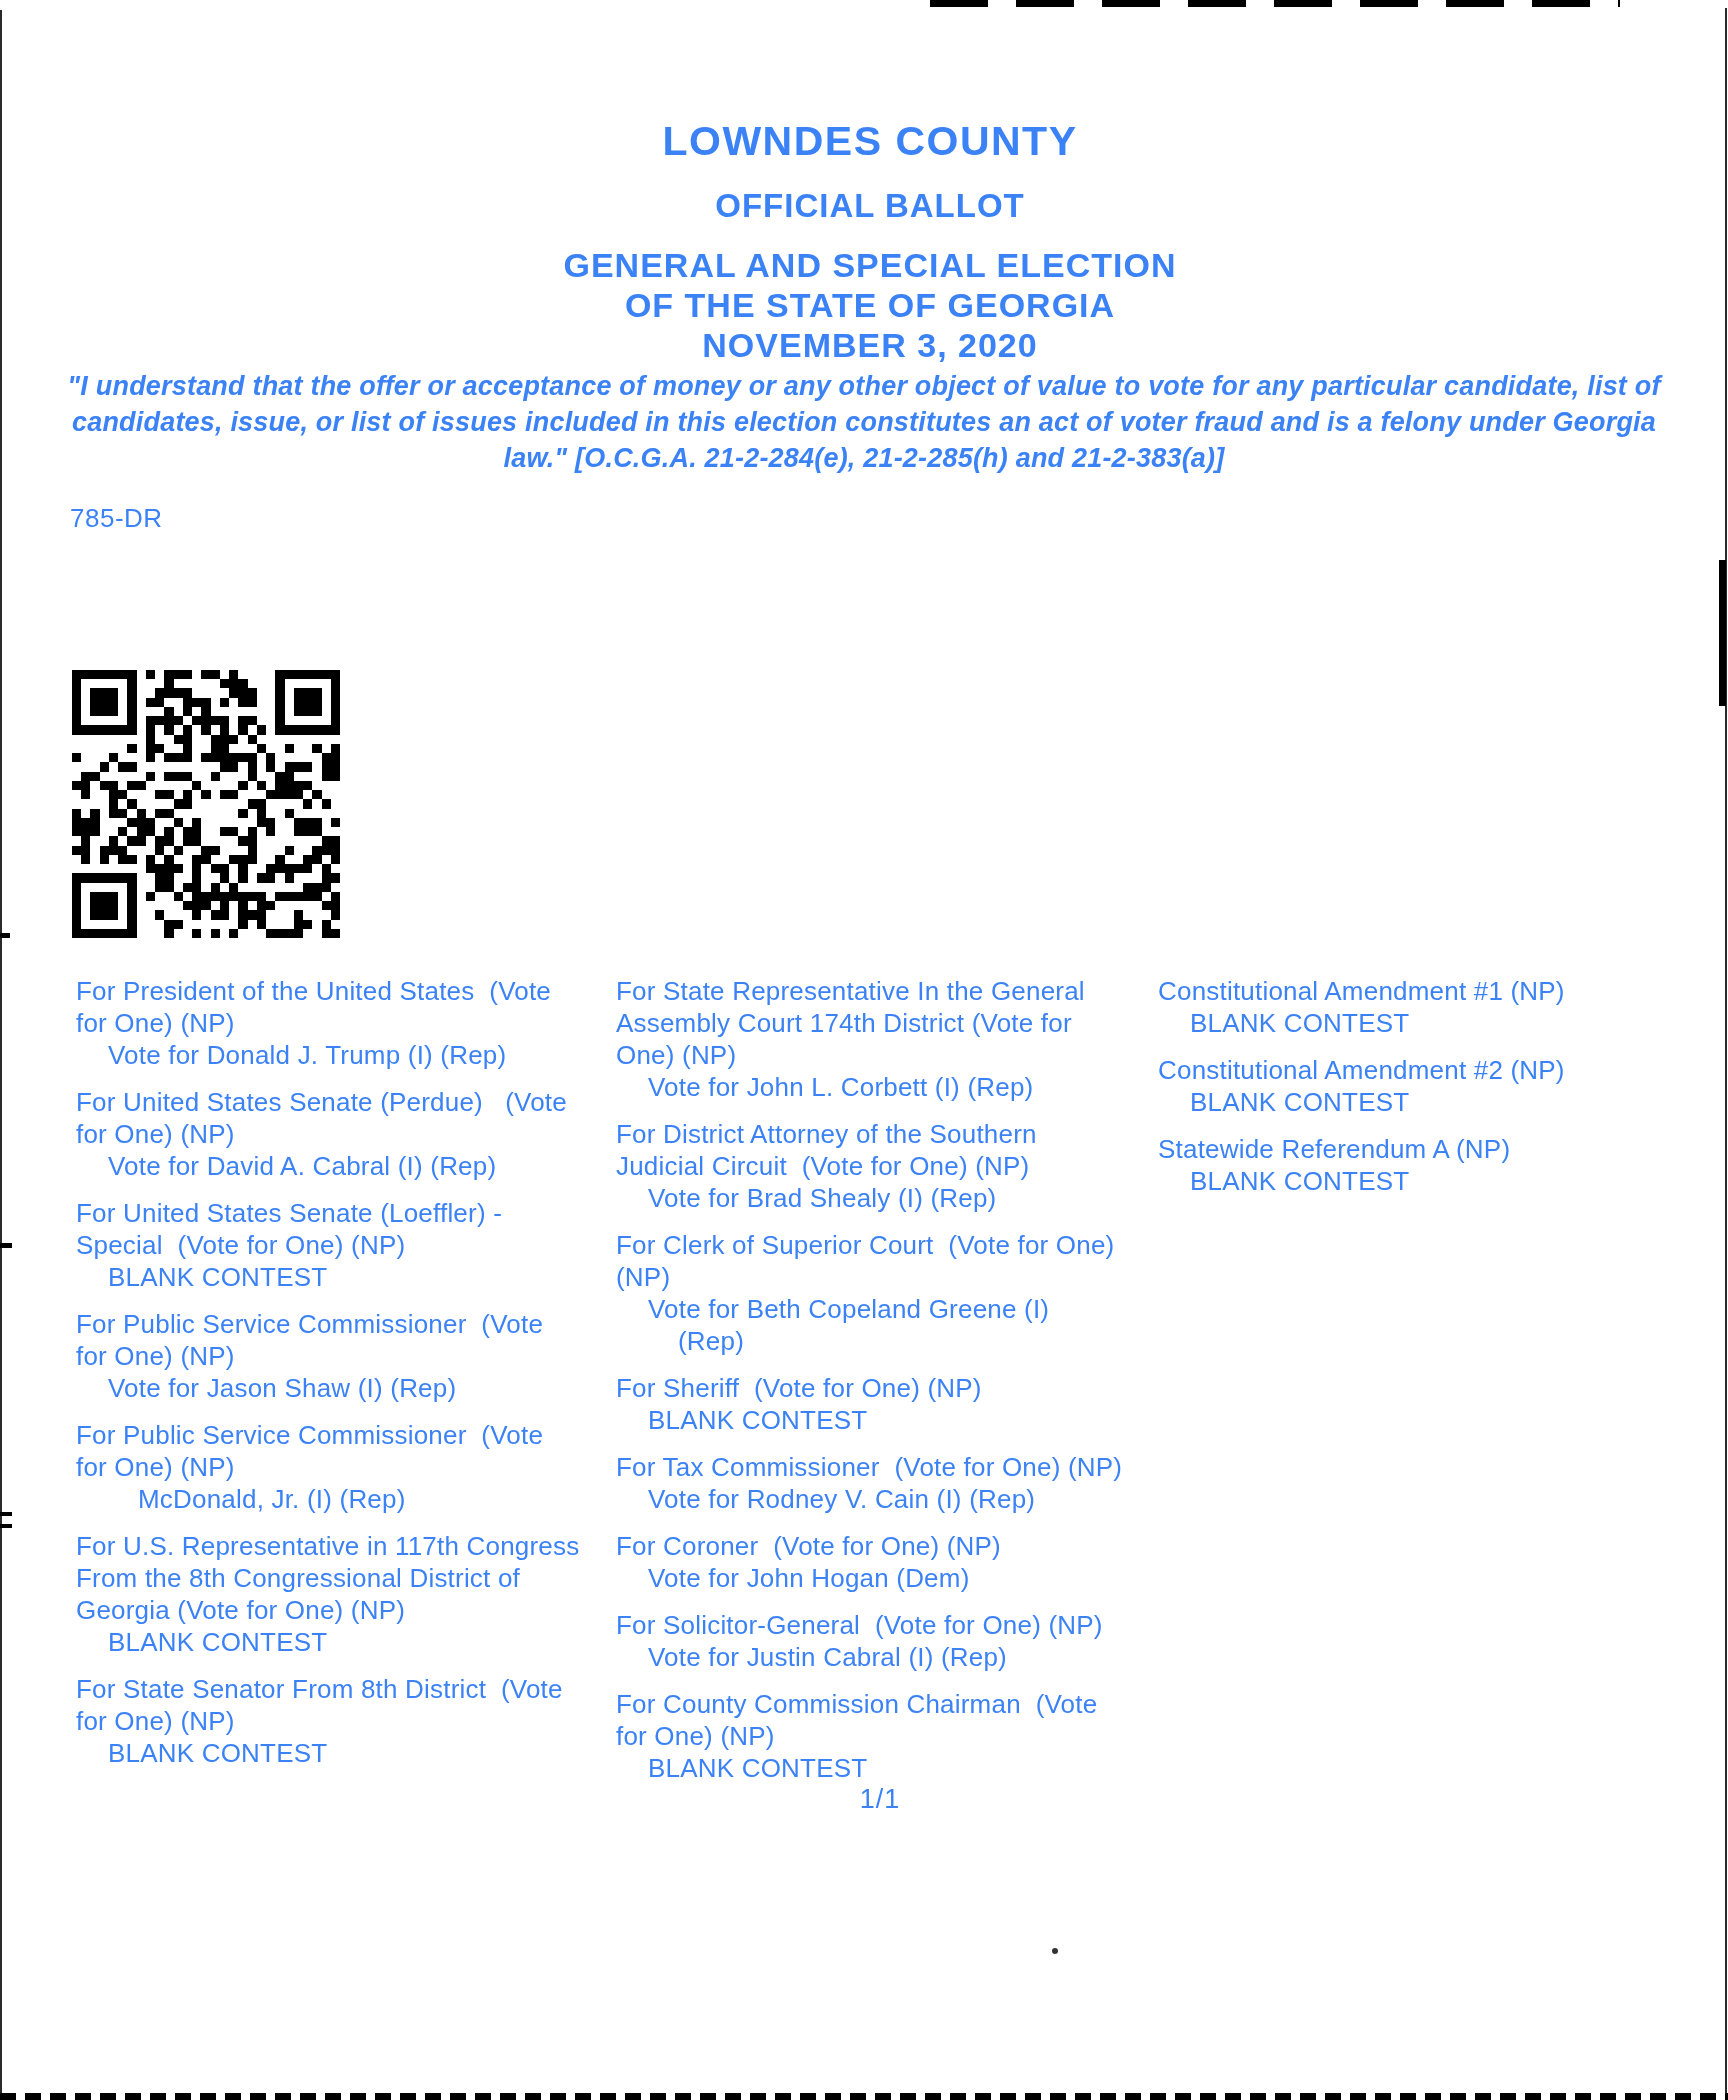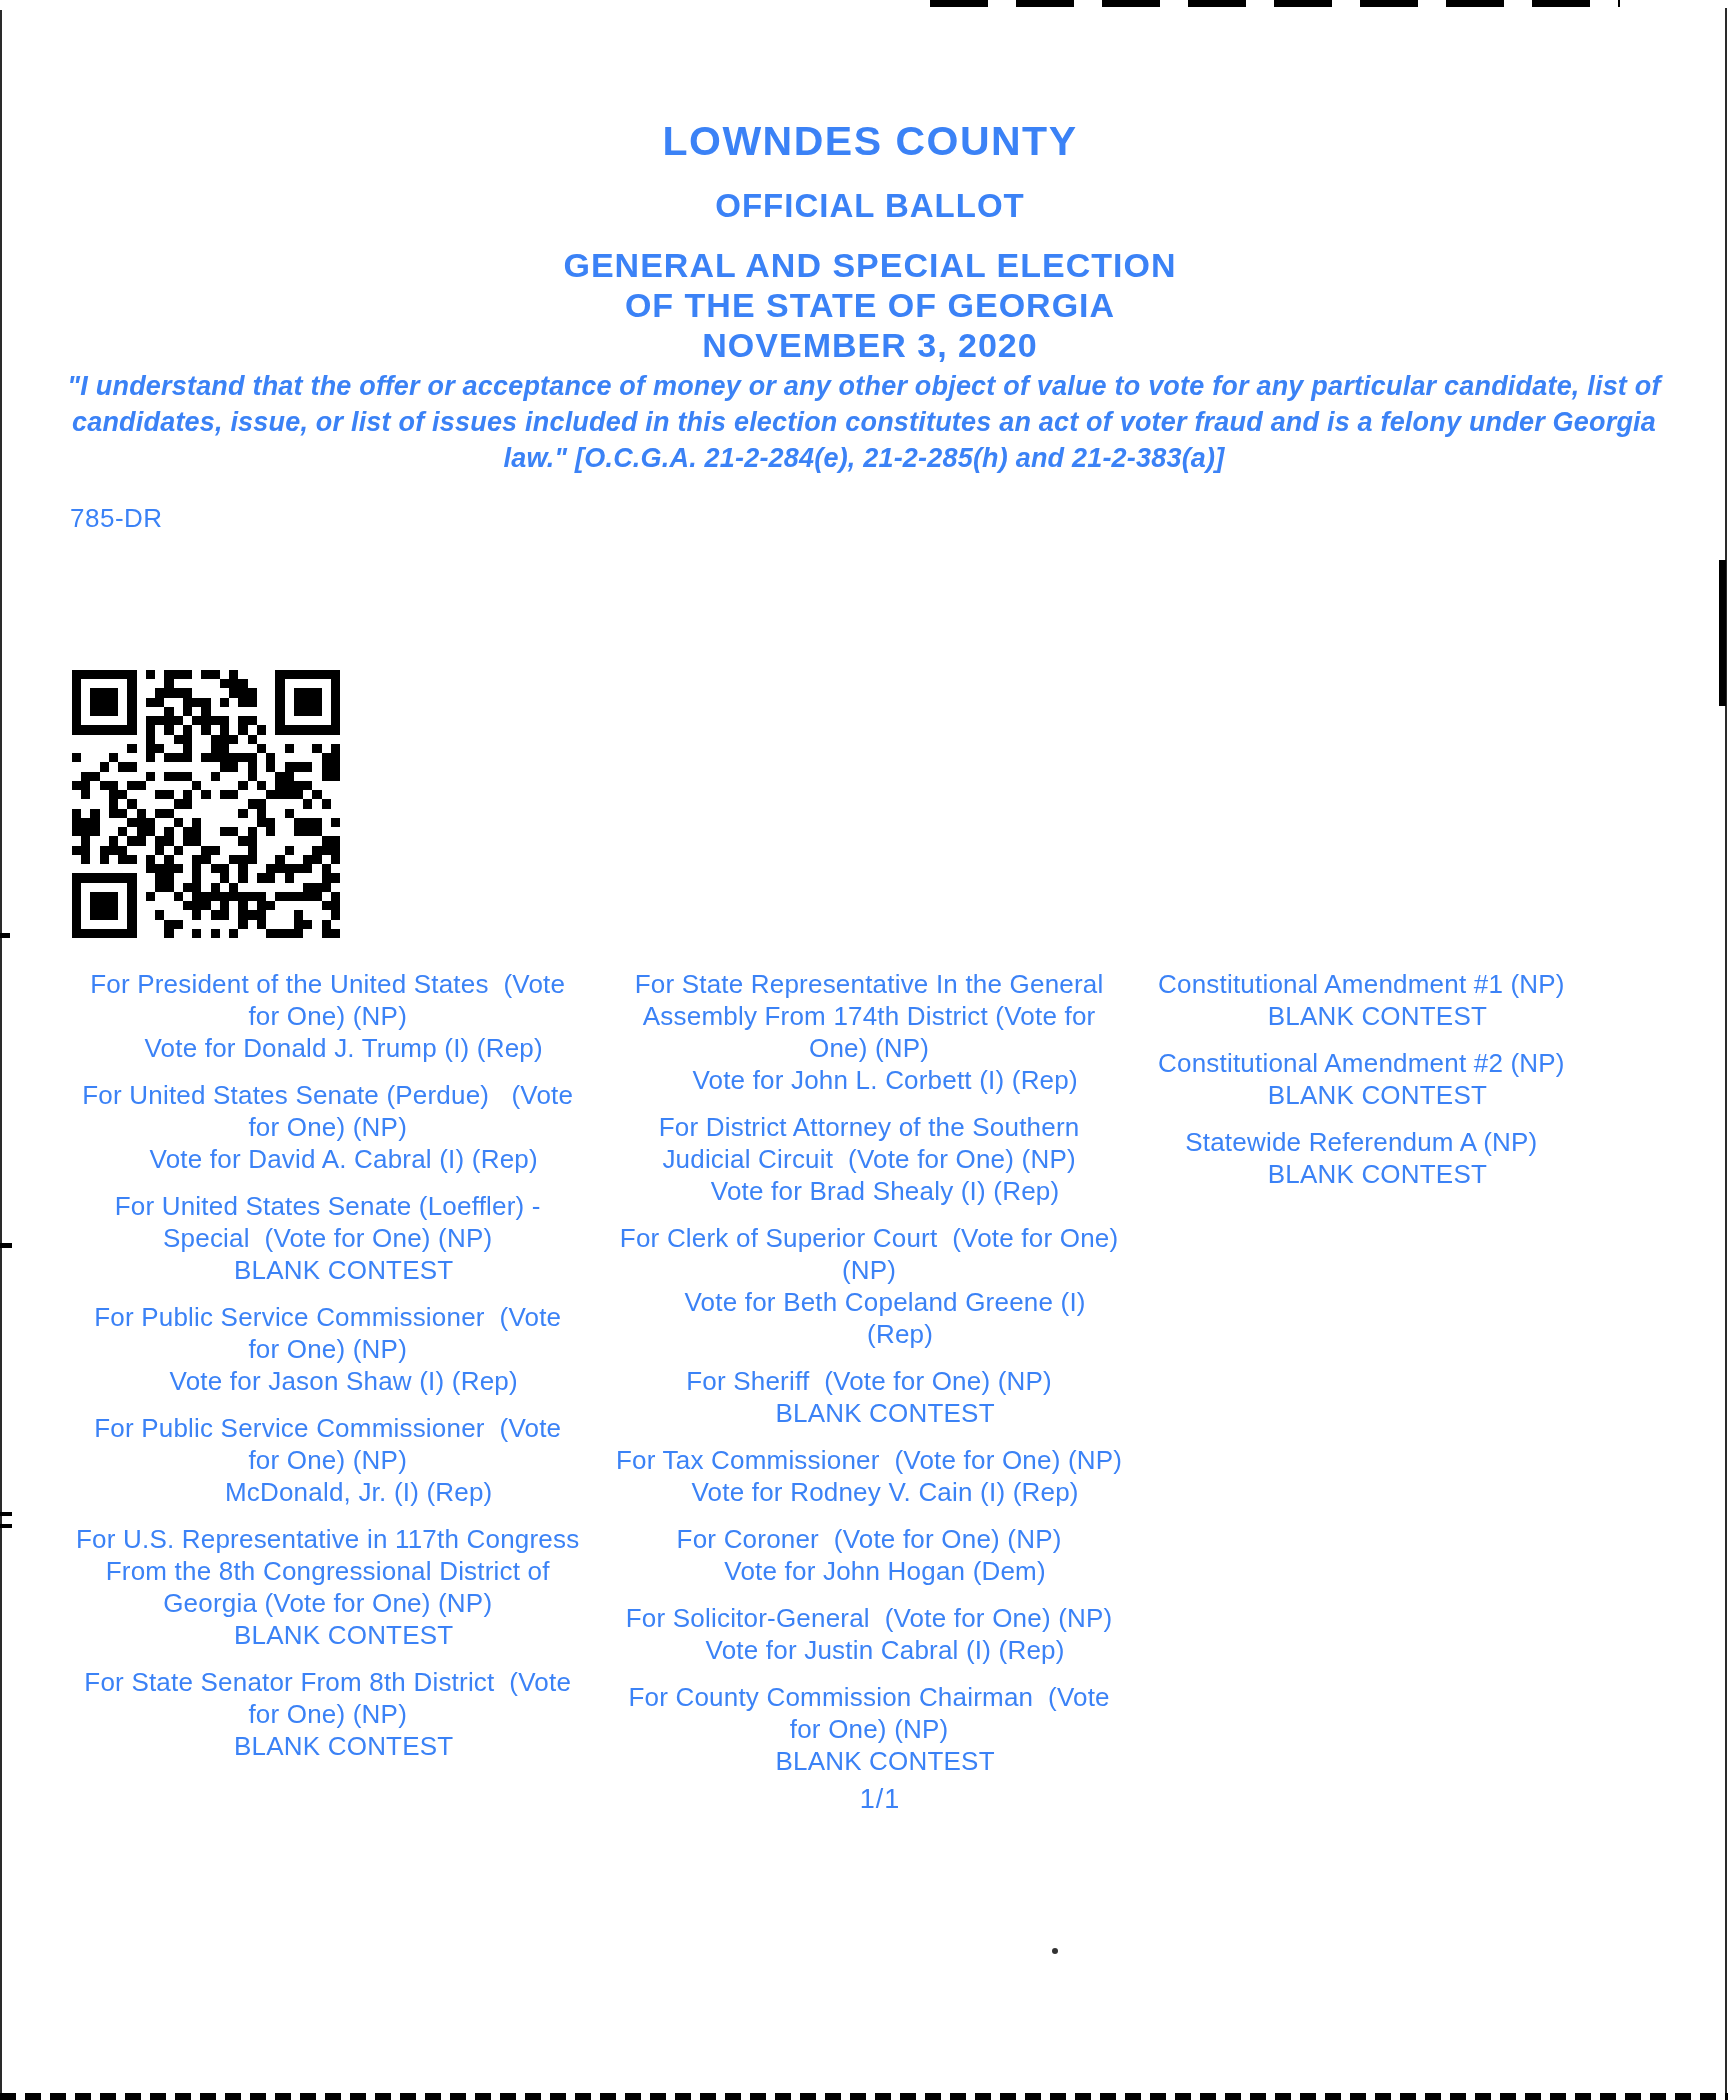--- a/index.html
+++ b/index.html
@@ -27,21 +27,21 @@
   .style-code{position:absolute;left:70px;top:503px;font-size:26px;font-weight:500;letter-spacing:0.5px;}
   
   .qr{
     position:absolute;left:72px;top:670px;width:268px;height:268px;
     display:grid;background:#fff;
   }
   .qr .m{width:100%;height:100%;}
   .qr .d{background:#000;}
   
   .cols{position:absolute;left:0;top:960px;width:1728px;height:800px;}
-  .col{position:absolute;top:8px;text-align:center;}
+  .col{position:absolute;top:15px;}
   .col1{left:76px;}
   .col2{left:616px;}
   .col3{left:1158px;}
   .contest{margin-bottom:15px;}
   .t-line,.s-line{
     font-size:26px;line-height:32px;font-weight:500;
     letter-spacing:0.2px;white-space:pre;
   }
   .s-line.first{padding-left:32px;}
   .s-line.cont{padding-left:62px;}
@@ -973,21 +973,21 @@
         </div>
         <div class="contest">
           <div class="t-line">For State Senator From 8th District  (Vote</div>
           <div class="t-line">for One) (NP)</div>
           <div class="s-line first">BLANK CONTEST</div>
         </div>
       </section>
       <section class="col col2">
         <div class="contest">
           <div class="t-line">For State Representative In the General</div>
-          <div class="t-line">Assembly From 174th District (Vote for</div>
+          <div class="t-line">Assembly Court 174th District (Vote for</div>
           <div class="t-line">One) (NP)</div>
           <div class="s-line first">Vote for John L. Corbett (I) (Rep)</div>
         </div>
         <div class="contest">
           <div class="t-line">For District Attorney of the Southern</div>
           <div class="t-line">Judicial Circuit  (Vote for One) (NP)</div>
           <div class="s-line first">Vote for Brad Shealy (I) (Rep)</div>
         </div>
         <div class="contest">
           <div class="t-line">For Clerk of Superior Court  (Vote for One)</div>

